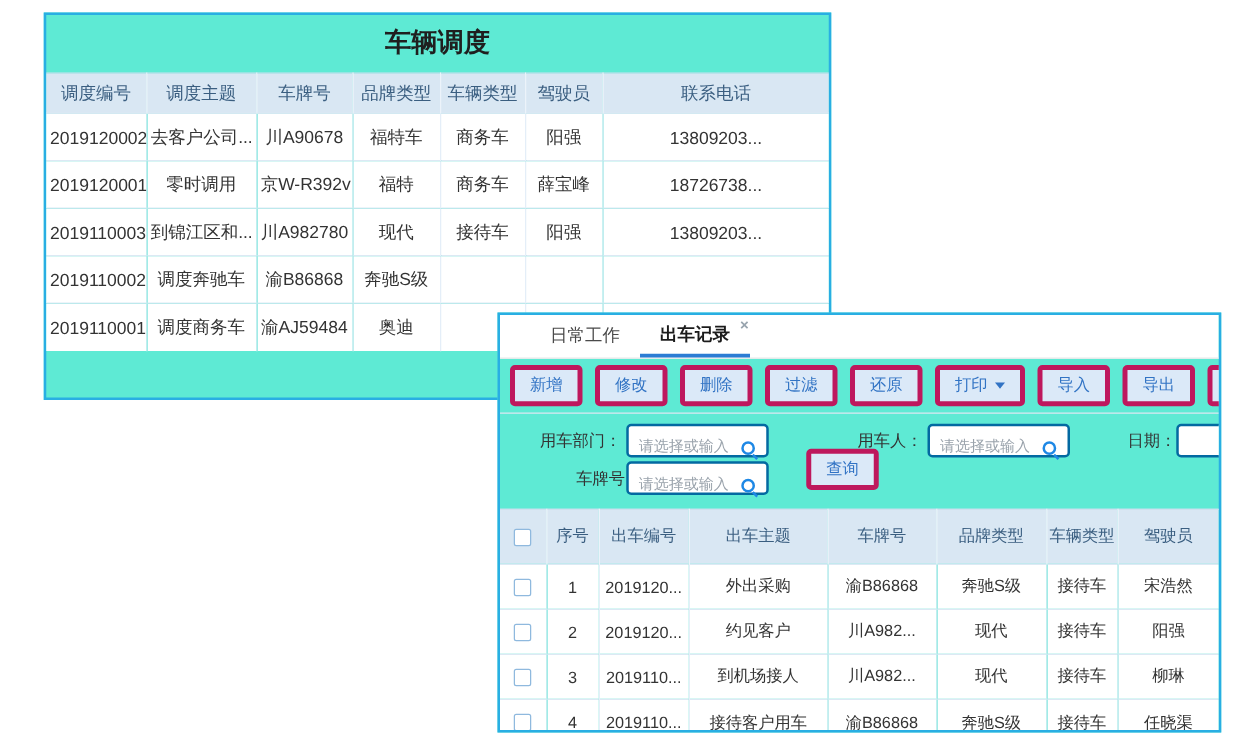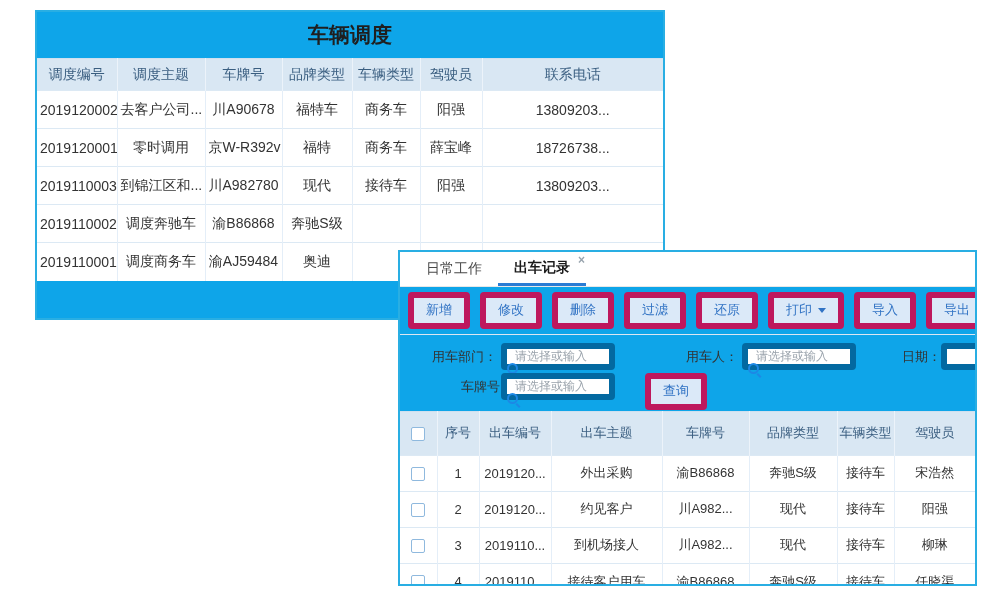--- a/index.html
+++ b/index.html
@@ -1,21 +1,21 @@
 <!DOCTYPE html>
 <html><head>
 <meta charset="utf-8">
 <style>
   * { box-sizing: border-box; }
   html,body { margin:0; padding:0; }
   body {
     width:1000px; height:600px; position:relative; background:#fff; overflow:hidden;
     font-family:"Liberation Sans","DejaVu Sans",sans-serif; color:#333;
   }
-  .panel { position:absolute; background:#0ea5e9; border:2px solid #29aee3; }
+  .panel { position:absolute; background:#5eead4; border:2px solid #29aee3; }
 
   
   #dispatch-panel { left:35px; top:10px; width:630px; height:310px; z-index:1; }
   .panel-title {
     height:46px; line-height:46px; text-align:center;
     font-size:21px; font-weight:bold; color:#1f1f1f;
   }
   table.grid { width:100%; border-collapse:collapse; table-layout:fixed; }
   table.grid th {
     background:#d9e7f3; color:#3a5e80; font-weight:normal;
@@ -30,60 +30,60 @@
   table.grid th:last-child, table.grid td:last-child { border-right:none; }
   #dispatch-panel table.grid { font-size:14px; }
   #dispatch-panel th { height:32px; }
   #dispatch-panel td { height:38px; }
   .link { color:#3e8ede; cursor:pointer; }
 
   
   #records-panel { left:398px; top:250px; width:579px; height:336px; z-index:2; overflow:hidden; }
 
   .tabbar {
-    height:35px; display:flex; align-items:stretch; padding-left:10px;
+    height:35px; display:flex; align-items:stretch; padding-left:24px;
     border-bottom:1px solid #e7e7e7; background:#fff;
   }
   .tab {
     display:flex; align-items:center; padding:0 16px; font-size:14px;
     color:#4a4a4a; position:relative; cursor:pointer;
   }
   .tab.active { font-weight:bold; color:#1b1b1b; border-bottom:3px solid #2b7cd4; }
   .tab-close { position:absolute; top:2px; right:1px; font-size:12px; color:#98a4ae; line-height:1; cursor:pointer; }
 
   .toolbar {
     display:flex; gap:10px; padding:5px 8px; align-items:center;
     border-bottom:1px solid #dbe7f2;
   }
   .btn {
-    background:#dbe9f8; border:6px solid #be185d; border-radius:4px;
+    background:#dbe9f8; border:4px solid #be185d; border-radius:4px;
     color:#3173c4; font-size:13px; padding:5px 12px; line-height:1.15;
     display:inline-flex; align-items:center; cursor:pointer; white-space:nowrap;
   }
   .caret {
     width:0; height:0; margin-left:6px;
     border-left:4px solid transparent; border-right:4px solid transparent;
     border-top:5px solid #3173c4; display:inline-block;
   }
 
   .filters { position:relative; height:76px; font-size:13px; color:#333; }
   .f-label { position:absolute; text-align:right; line-height:27px; white-space:nowrap; }
   .search-box {
-    position:absolute; height:27px; width:114px; border:6px solid #0369a1;
-    border-radius:4px; background:#fff; display:flex; align-items:flex-start;flex-direction:column;
+    position:absolute; height:27px; width:114px; border:2px solid #0369a1;
+    border-radius:4px; background:#fff; display:flex; align-items:flex-end;
   }
   .search-box input {
     border:none; outline:none; flex:1; min-width:0; font-size:12px;
     color:#333; padding:0 2px 0 8px; background:transparent;
     font-family:"Liberation Sans","DejaVu Sans",sans-serif;
   }
   .search-box input::placeholder { color:#9aa3ac; }
   .mag { width:11px; height:11px; border:2px solid #1e88e5; border-radius:50%; position:relative; margin-right:9px; flex:none; cursor:pointer; }
   .mag::after { content:""; position:absolute; width:2px; height:5px; background:#1e88e5; left:8px; top:8px; transform:rotate(-45deg); }
-  #query-btn { position:absolute; left:245px; top:38px; }
+  #query-btn { position:absolute; left:245px; top:28px; }
 
   #records-table { font-size:13px; }
   #records-table th { height:44px; line-height:1.25; font-size:13px; }
   #records-table td { height:36px; }
   .cb {
     display:inline-block; width:14px; height:14px; border:1px solid #8fb9de;
     border-radius:2px; background:#fff; vertical-align:middle; cursor:pointer;
   }
 </style>
 </head>

